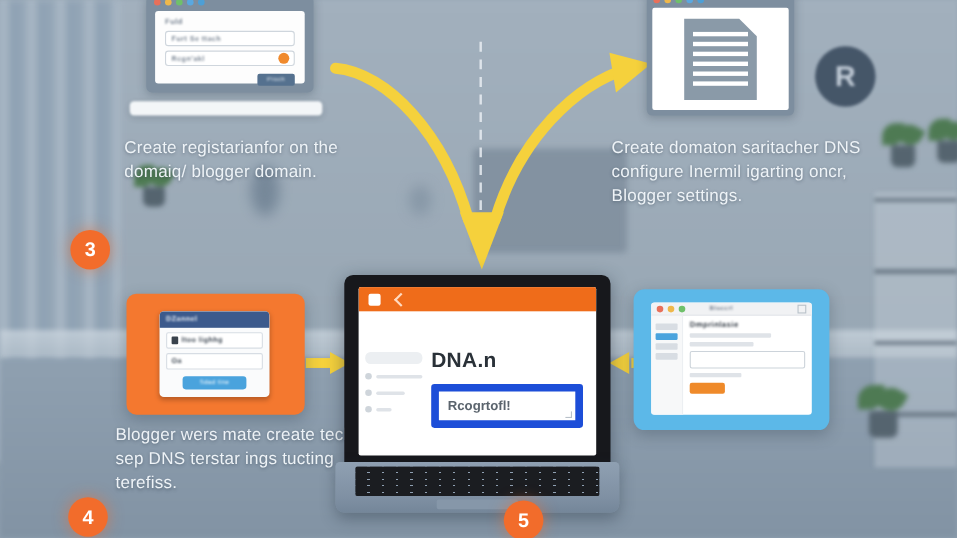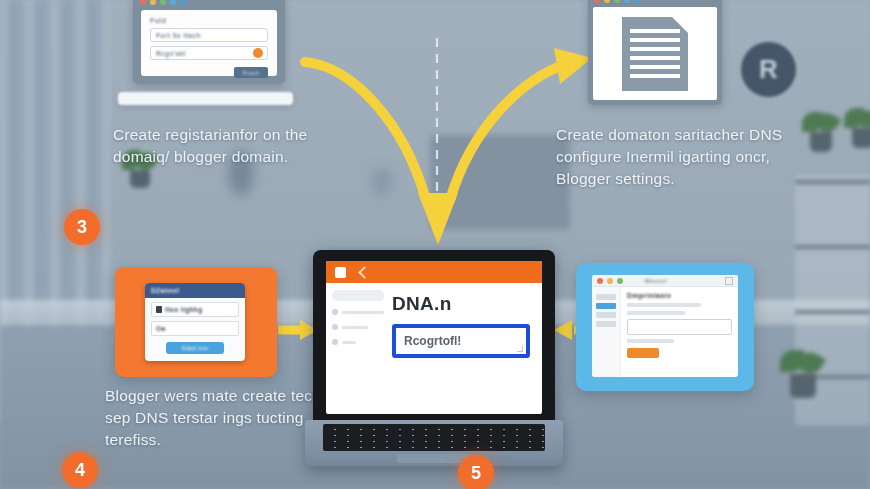--- a/index.html
+++ b/index.html
@@ -104,29 +104,29 @@
   .bw-input{height:14px;border:1px solid #ccd3da;border-radius:2px;margin:4px 0;}
   .bw-orange{width:32px;height:10px;background:#ef8a2a;border-radius:2px;margin-top:5px;}
 
   
   .laptop{position:absolute;left:305px;top:250px;width:258px;height:239px;}
   .lid{position:absolute;left:8px;top:0;width:242px;height:174px;background:#17181c;
     border-radius:8px 8px 3px 3px;box-shadow:0 4px 16px rgba(30,42,56,.45);}
   .screen{position:absolute;left:13px;top:11px;right:13px;bottom:10px;background:#fff;
     border-radius:2px;overflow:hidden;display:flex;flex-direction:column;}
   .sc-bar{height:22px;background:#ef6c1a;display:flex;align-items:center;padding:0 9px;gap:14px;}
-  .sc-body{flex:1;display:flex;}
+  .sc-body{flex:1;display:flex;align-items:center;}
   .sc-side{width:52px;padding:7px 6px 0;}
   .sc-pill{height:11px;background:#eceff2;border-radius:5px;margin-bottom:8px;}
   .sc-item{display:flex;align-items:center;gap:4px;margin-bottom:9px;}
   .sc-dot{width:6px;height:6px;border-radius:50%;background:#cfd5db;flex:none;}
   .sc-bar2{height:3px;background:#dfe3e8;border-radius:2px;flex:1;}
   .sc-main{flex:1;padding:10px 12px 0 2px;}
   .sc-title{font-size:19px;font-weight:700;color:#2a3138;letter-spacing:.3px;filter:blur(.4px);}
-  .sc-input{margin-top:9px;height:26px;border:4px solid #1d4ed8;border-radius:3px;
+  .sc-input{margin-top:9px;height:26px;border:7px solid #1d4ed8;border-radius:3px;
     display:flex;align-items:center;padding:0 8px;position:relative;}
   .sc-input .val{font-size:12px;font-weight:700;color:#5b646d;filter:blur(.5px);}
   .base{position:absolute;left:0;top:170px;width:258px;height:46px;
     background:linear-gradient(180deg,#8fa0b2 0%,#7f90a3 70%,#748699 100%);
     border-radius:4px 4px 8px 8px;box-shadow:0 6px 14px rgba(30,42,56,.35);}
   .keys{position:absolute;left:18px;top:4px;width:222px;height:27px;border-radius:2px;
     background:repeating-linear-gradient(90deg,#1b1d21 0 11px,#8fa0b2 11px 13px),
                repeating-linear-gradient(180deg,#1b1d21 0 5px,#8fa0b2 5px 6px);
     background-blend-mode:darken;filter:blur(.5px);}
   .trackpad{position:absolute;left:92px;top:34px;width:74px;height:9px;border-radius:2px;

